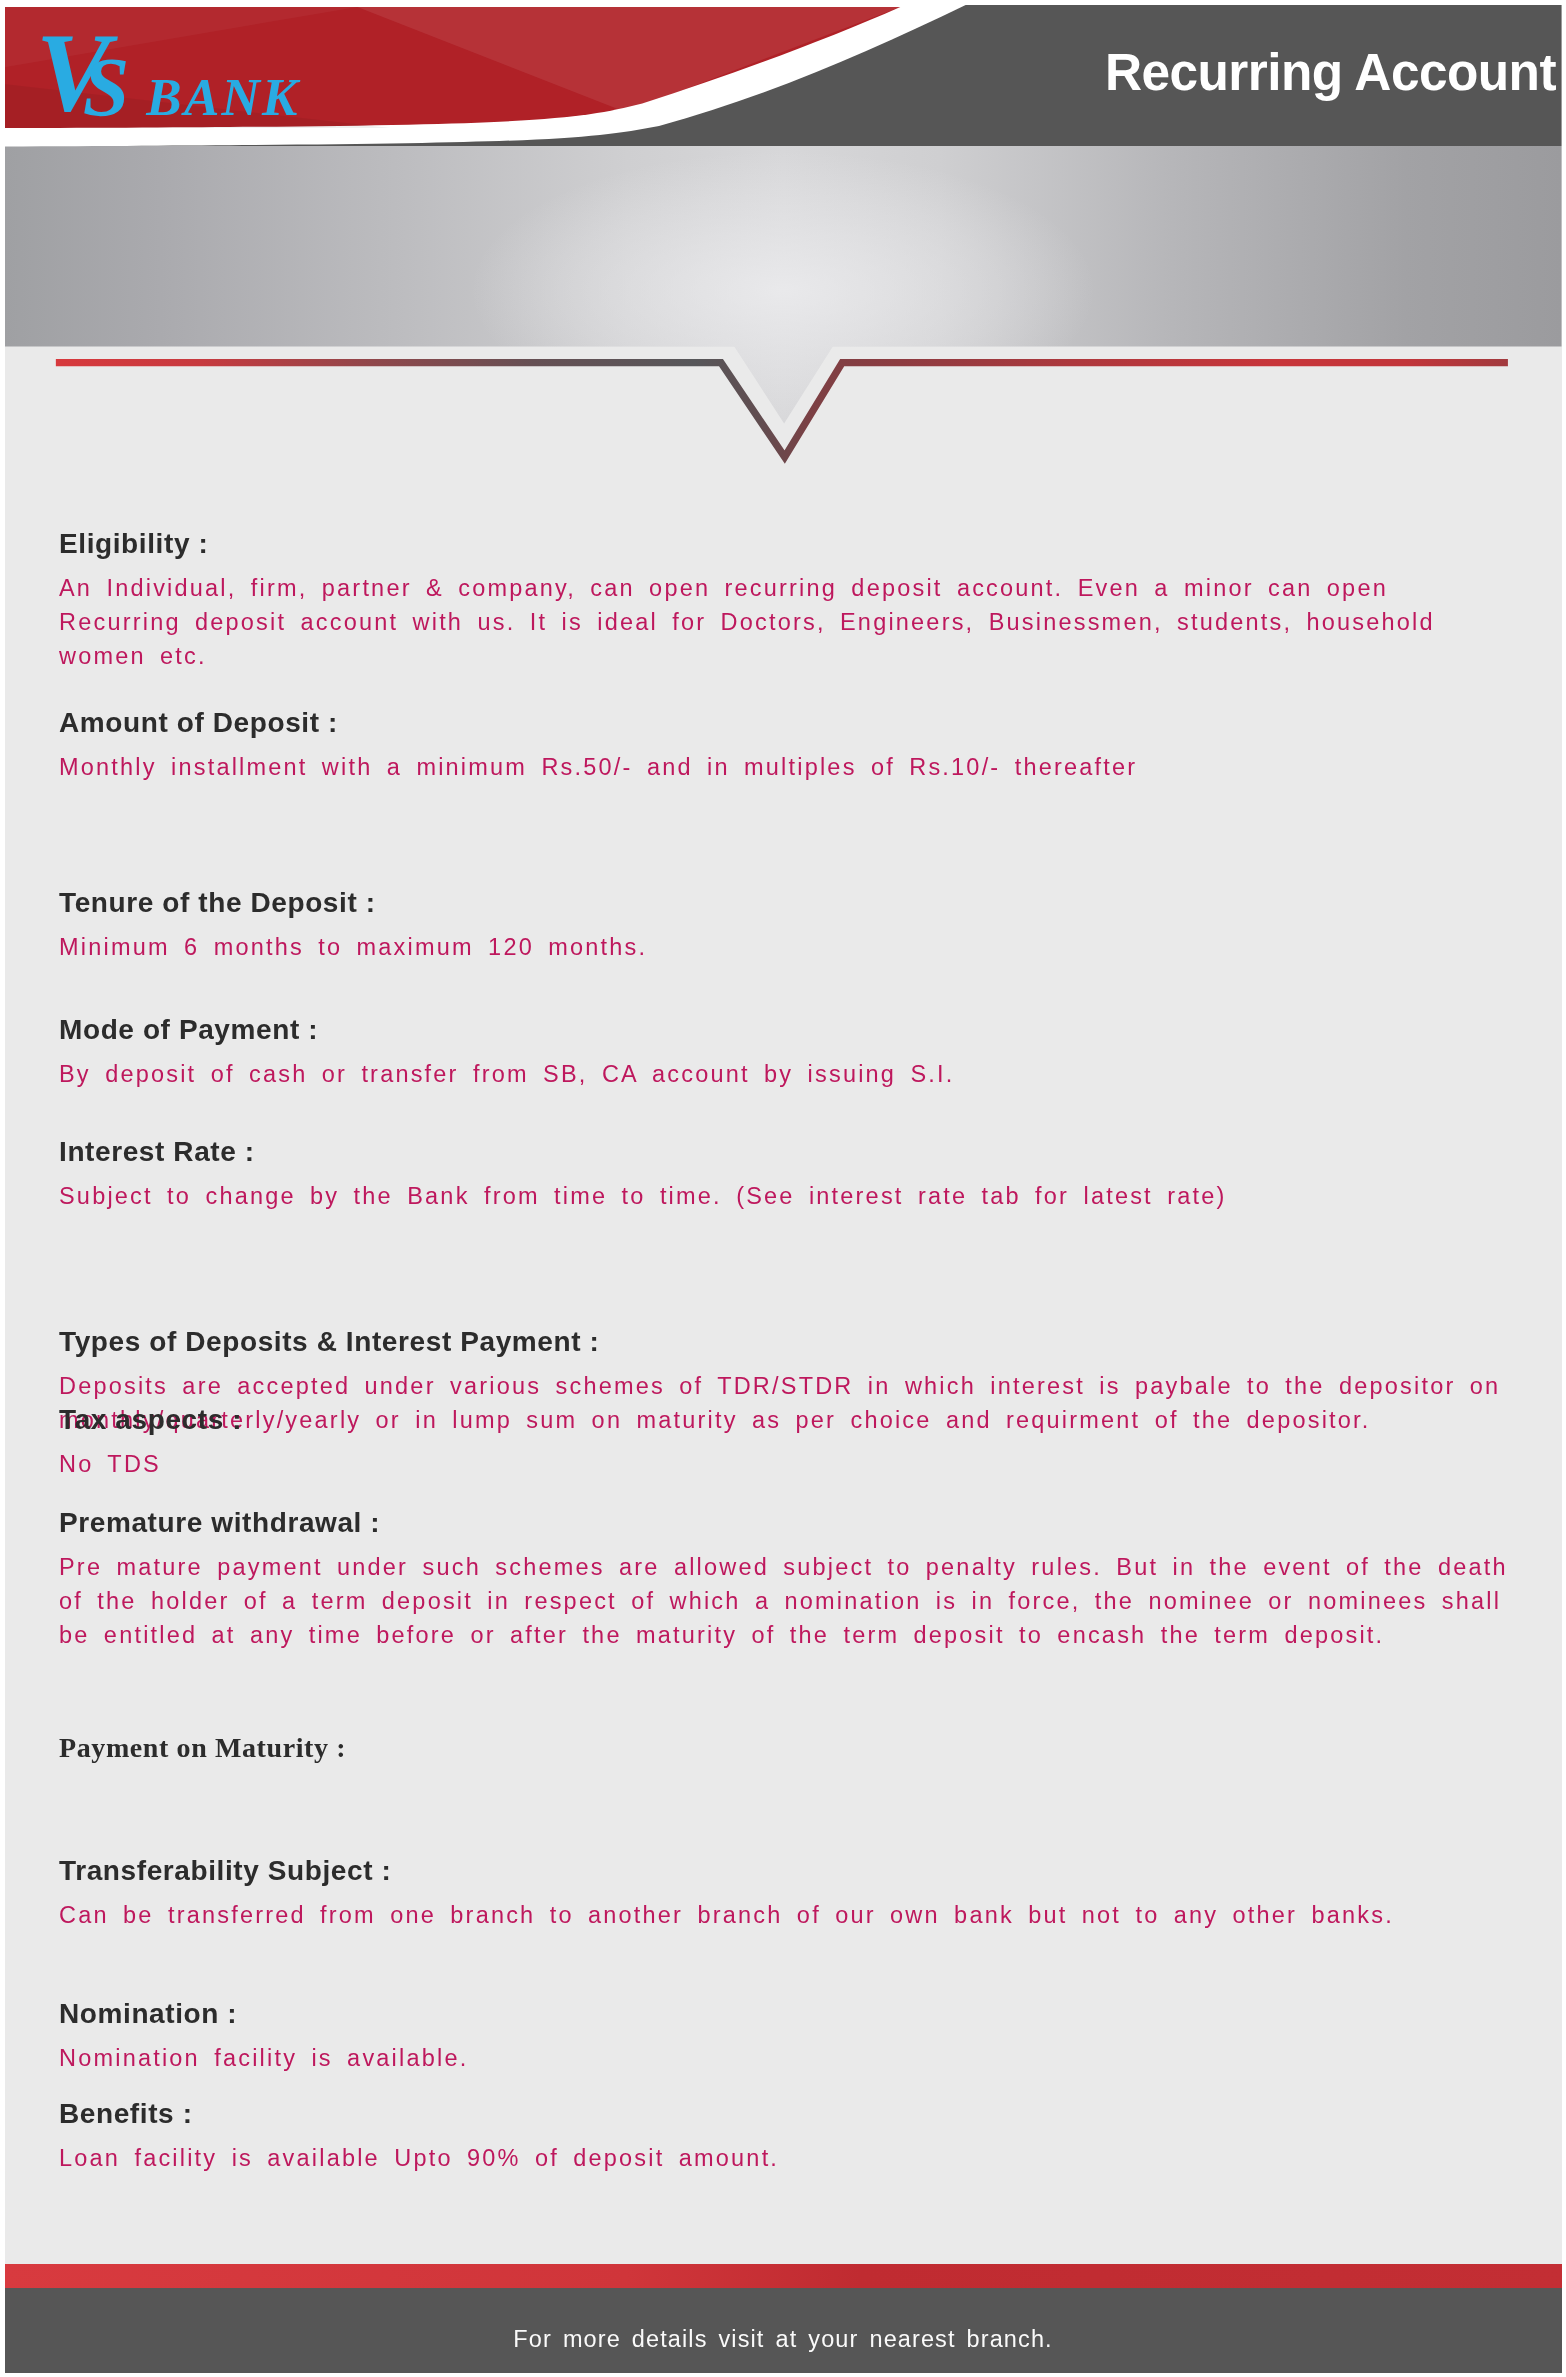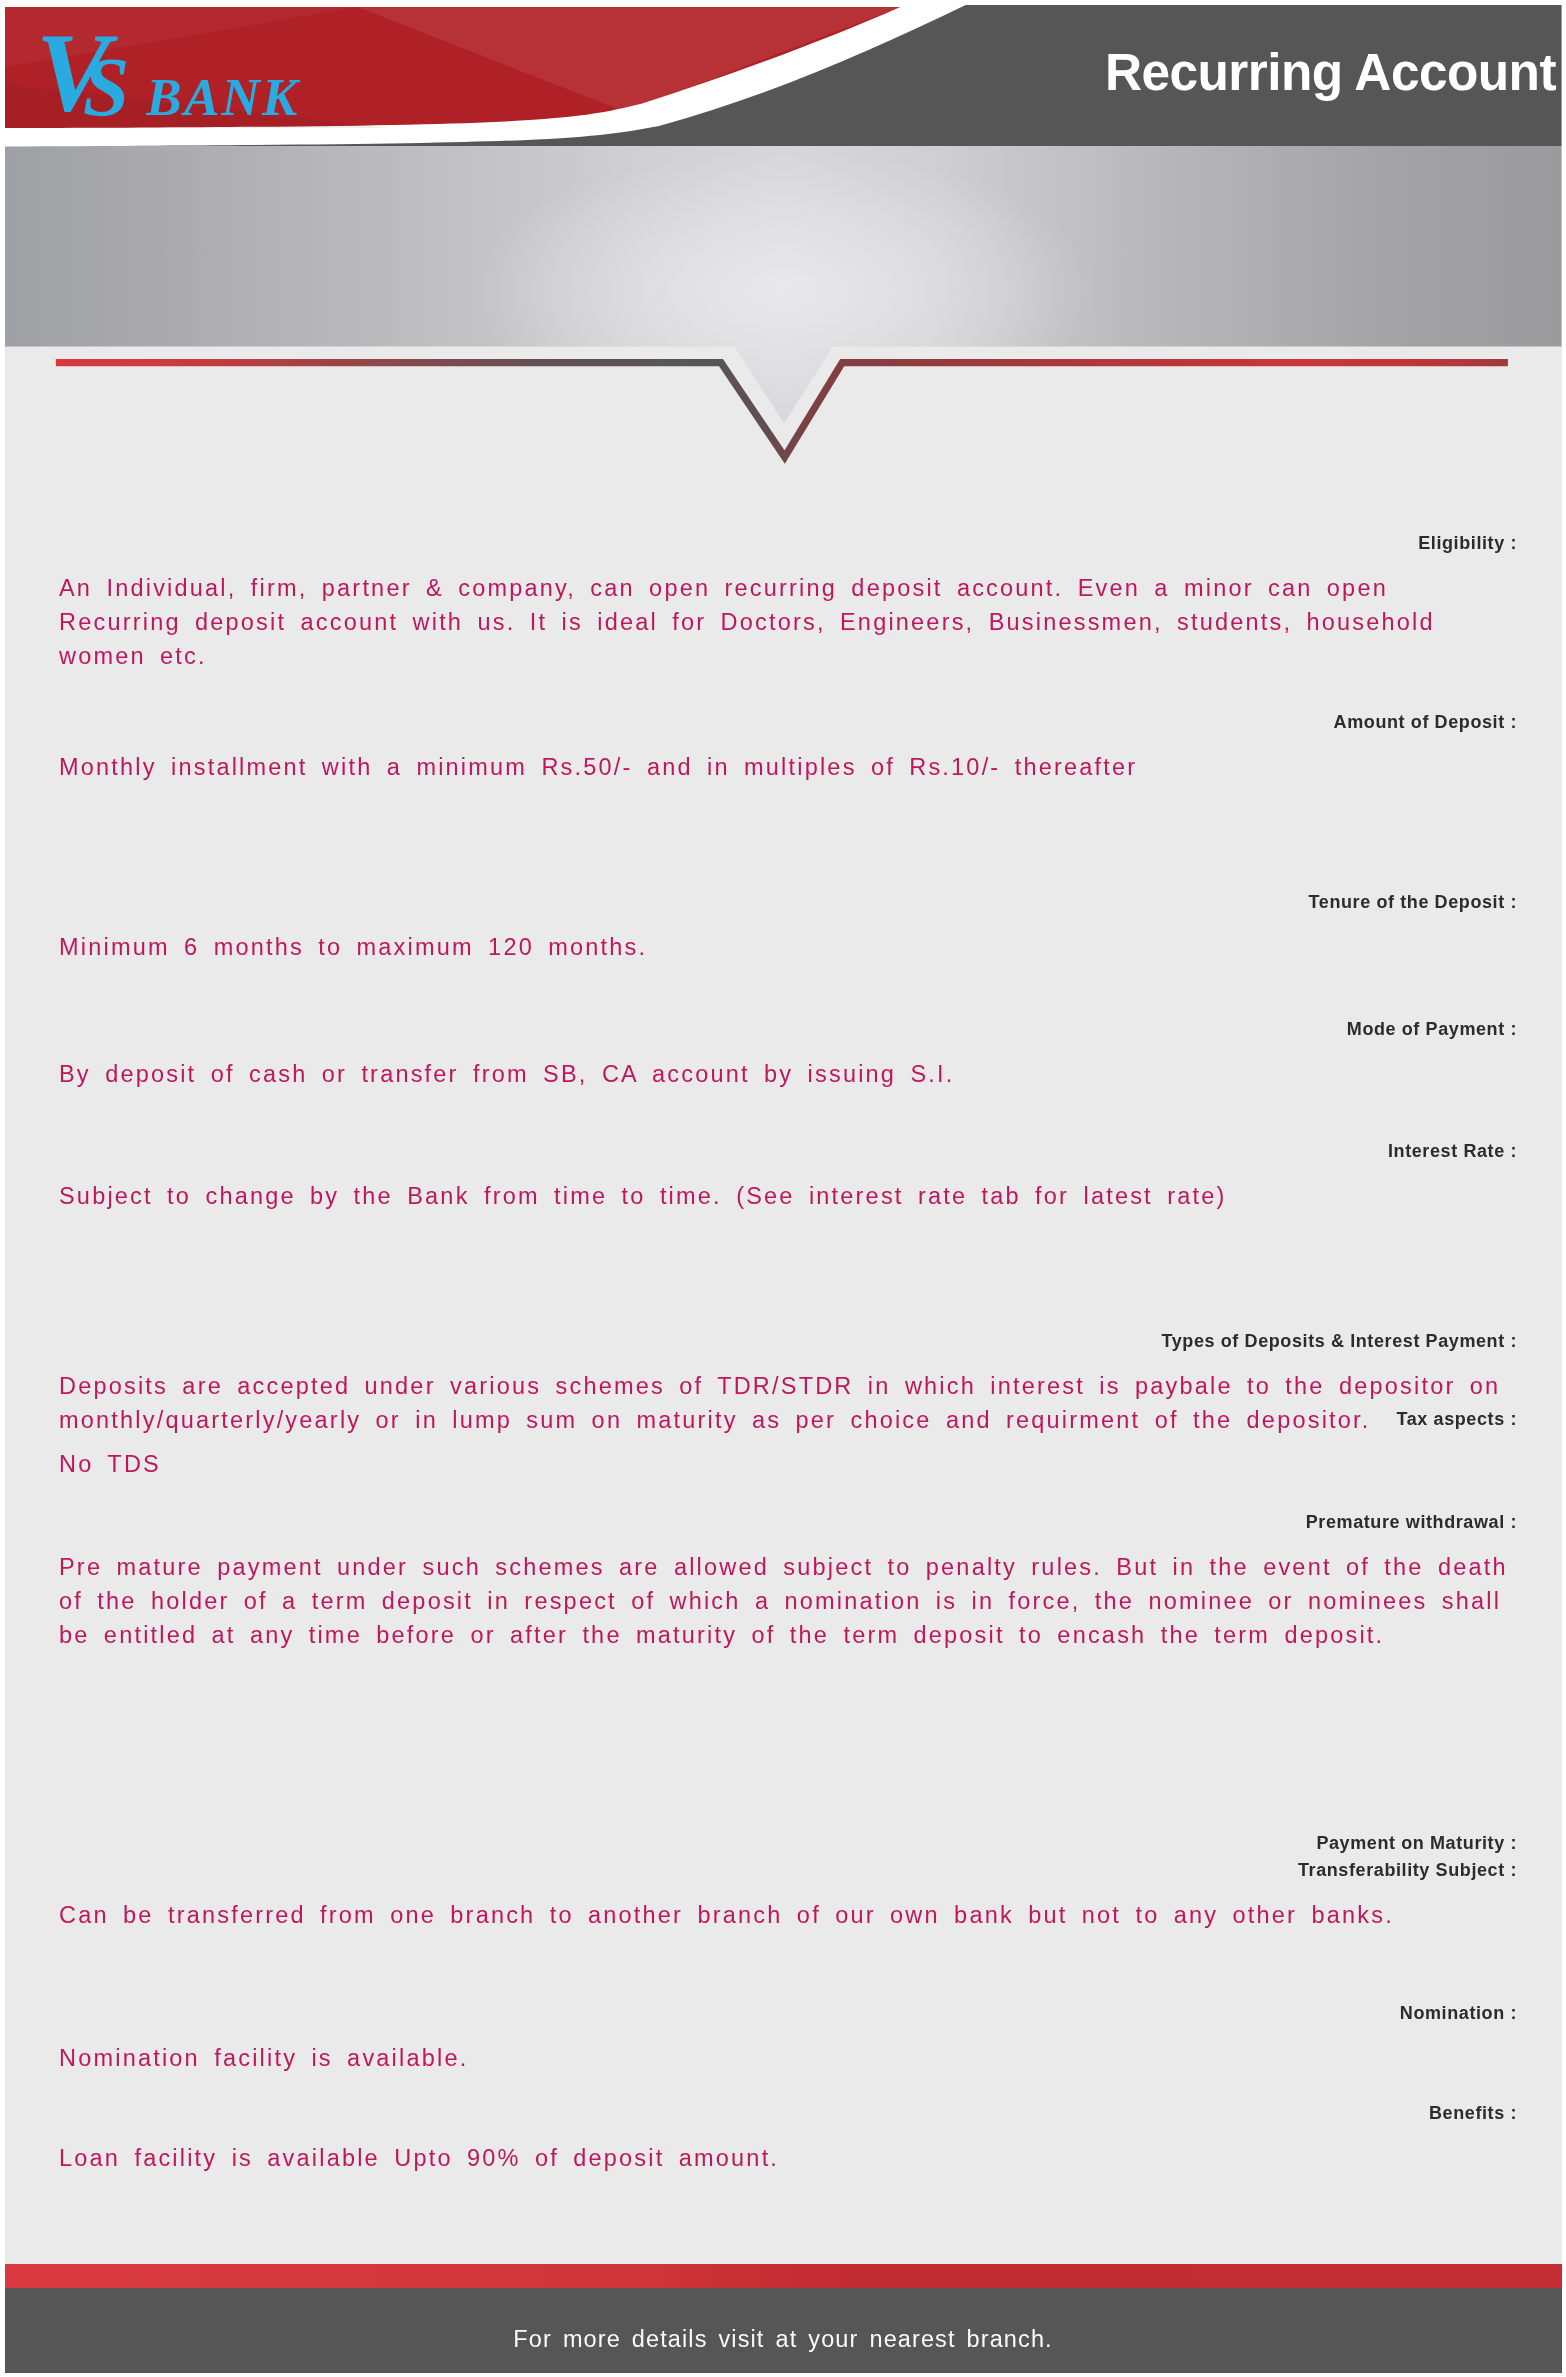--- a/index.html
+++ b/index.html
@@ -10,22 +10,22 @@
     overflow:hidden;
     font-family:"Liberation Sans", sans-serif;
   }
   
   .hero{position:absolute;top:0;left:0;display:block;}
   
   .content{position:absolute;top:0;left:0;width:100%;height:100%;}
   .section{position:absolute;left:59px;width:1458px;}
   .section h2{
     margin:0 0 11.7px 0;
-    font-size:18px;line-height:31px;font-weight:bold;
-    letter-spacing:0.6px;color:#2c2c2c;text-align:right;
+    font-size:28px;line-height:31px;font-weight:bold;
+    letter-spacing:0.6px;color:#2c2c2c;
   }
   .section p{
     margin:0;
     font-size:23.5px;line-height:34px;font-weight:400;
     letter-spacing:2.2px;word-spacing:5.6px;color:#be185d;
   }
   
   .footer-red{
     position:absolute;left:0;top:2264px;width:1566px;height:23.5px;
     background:linear-gradient(90deg,#d83a3f 0%,#d0353a 40%,#c02b31 55%,#c32e34 100%);
@@ -148,21 +148,21 @@
     <section class="section" style="top: 1404px;">
       <h2>Tax aspects :</h2>
       <p>No TDS</p>
     </section>
 
     <section class="section" style="top: 1507px;">
       <h2>Premature withdrawal :</h2>
       <p>Pre mature payment under such schemes are allowed subject to penalty rules. But in the event of the death of the holder of a term deposit in respect of which a nomination is in force, the nominee or nominees shall be entitled at any time before or after the maturity of the term deposit to encash the term deposit.</p>
     </section>
 
-    <section class="section" style="top: 1828px;">
+    <section class="section" style="top: 1732px; font-family: Liberation Serif, serif;">
       <h2>Payment on Maturity :</h2>
     </section>
 
     <section class="section" style="top: 1855px;">
       <h2>Transferability Subject :</h2>
       <p>Can be transferred from one branch to another branch of our own bank but not to any other banks.</p>
     </section>
 
     <section class="section" style="top: 1998px;">
       <h2>Nomination :</h2>

